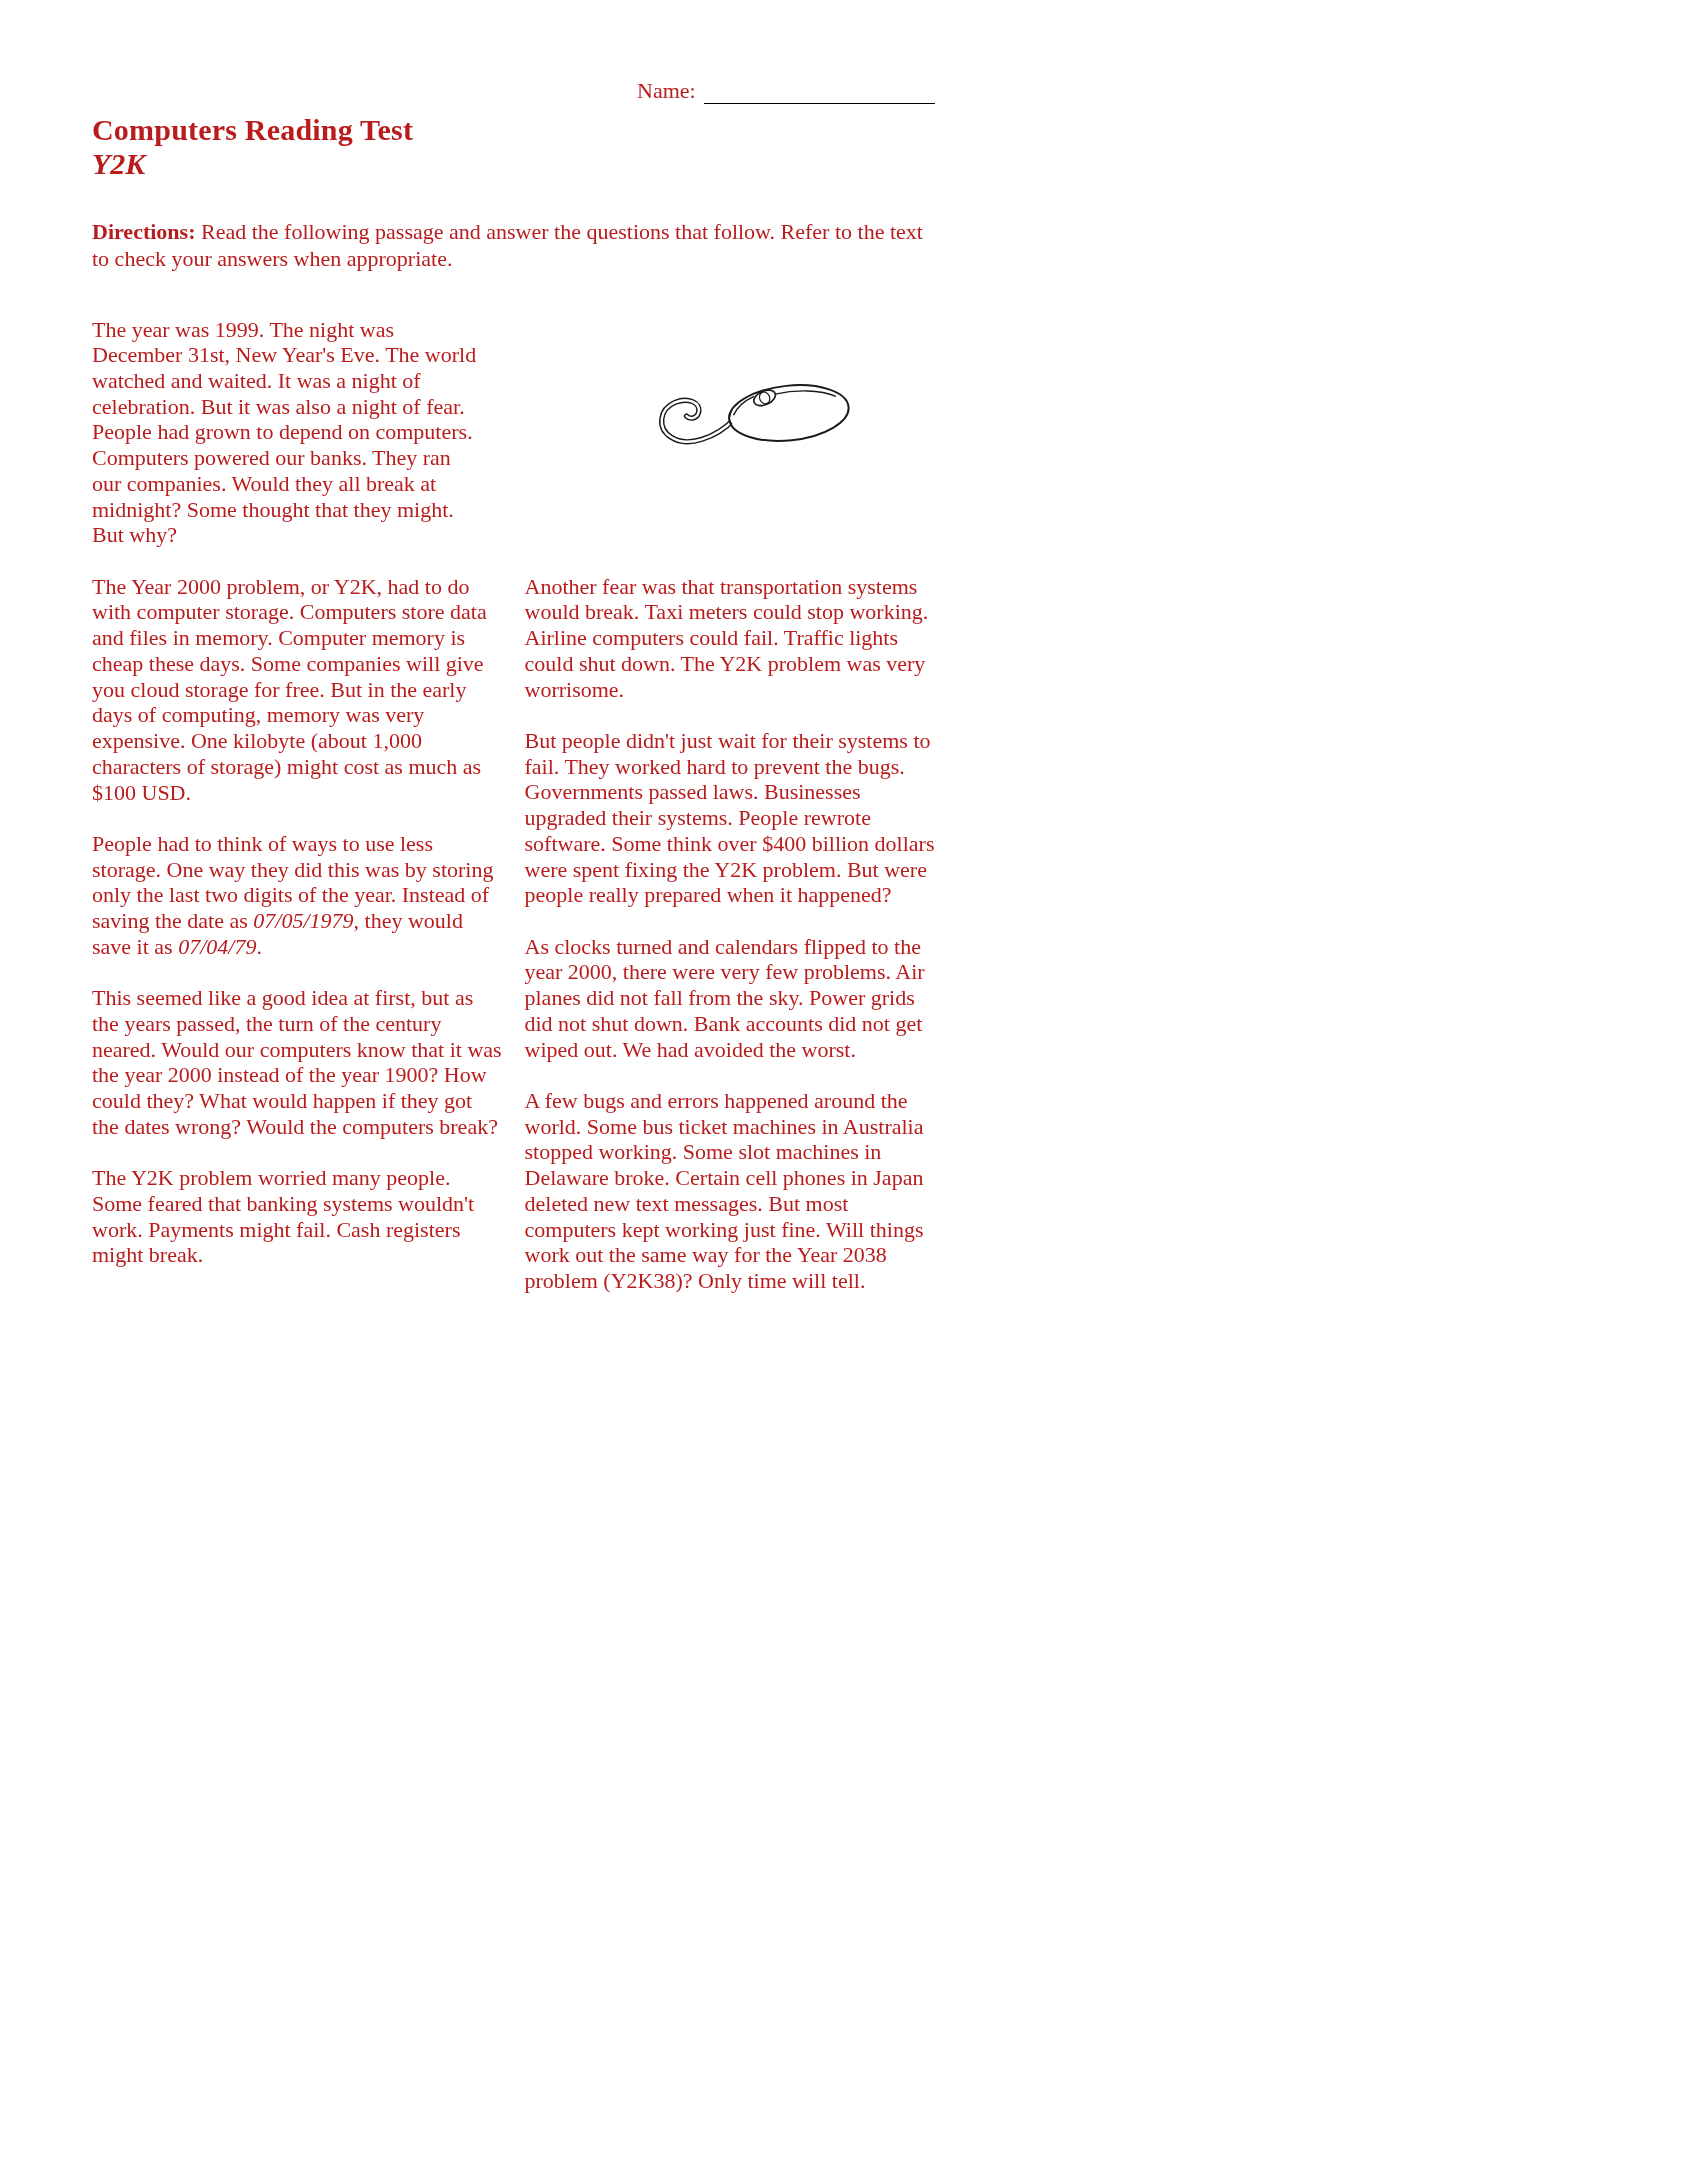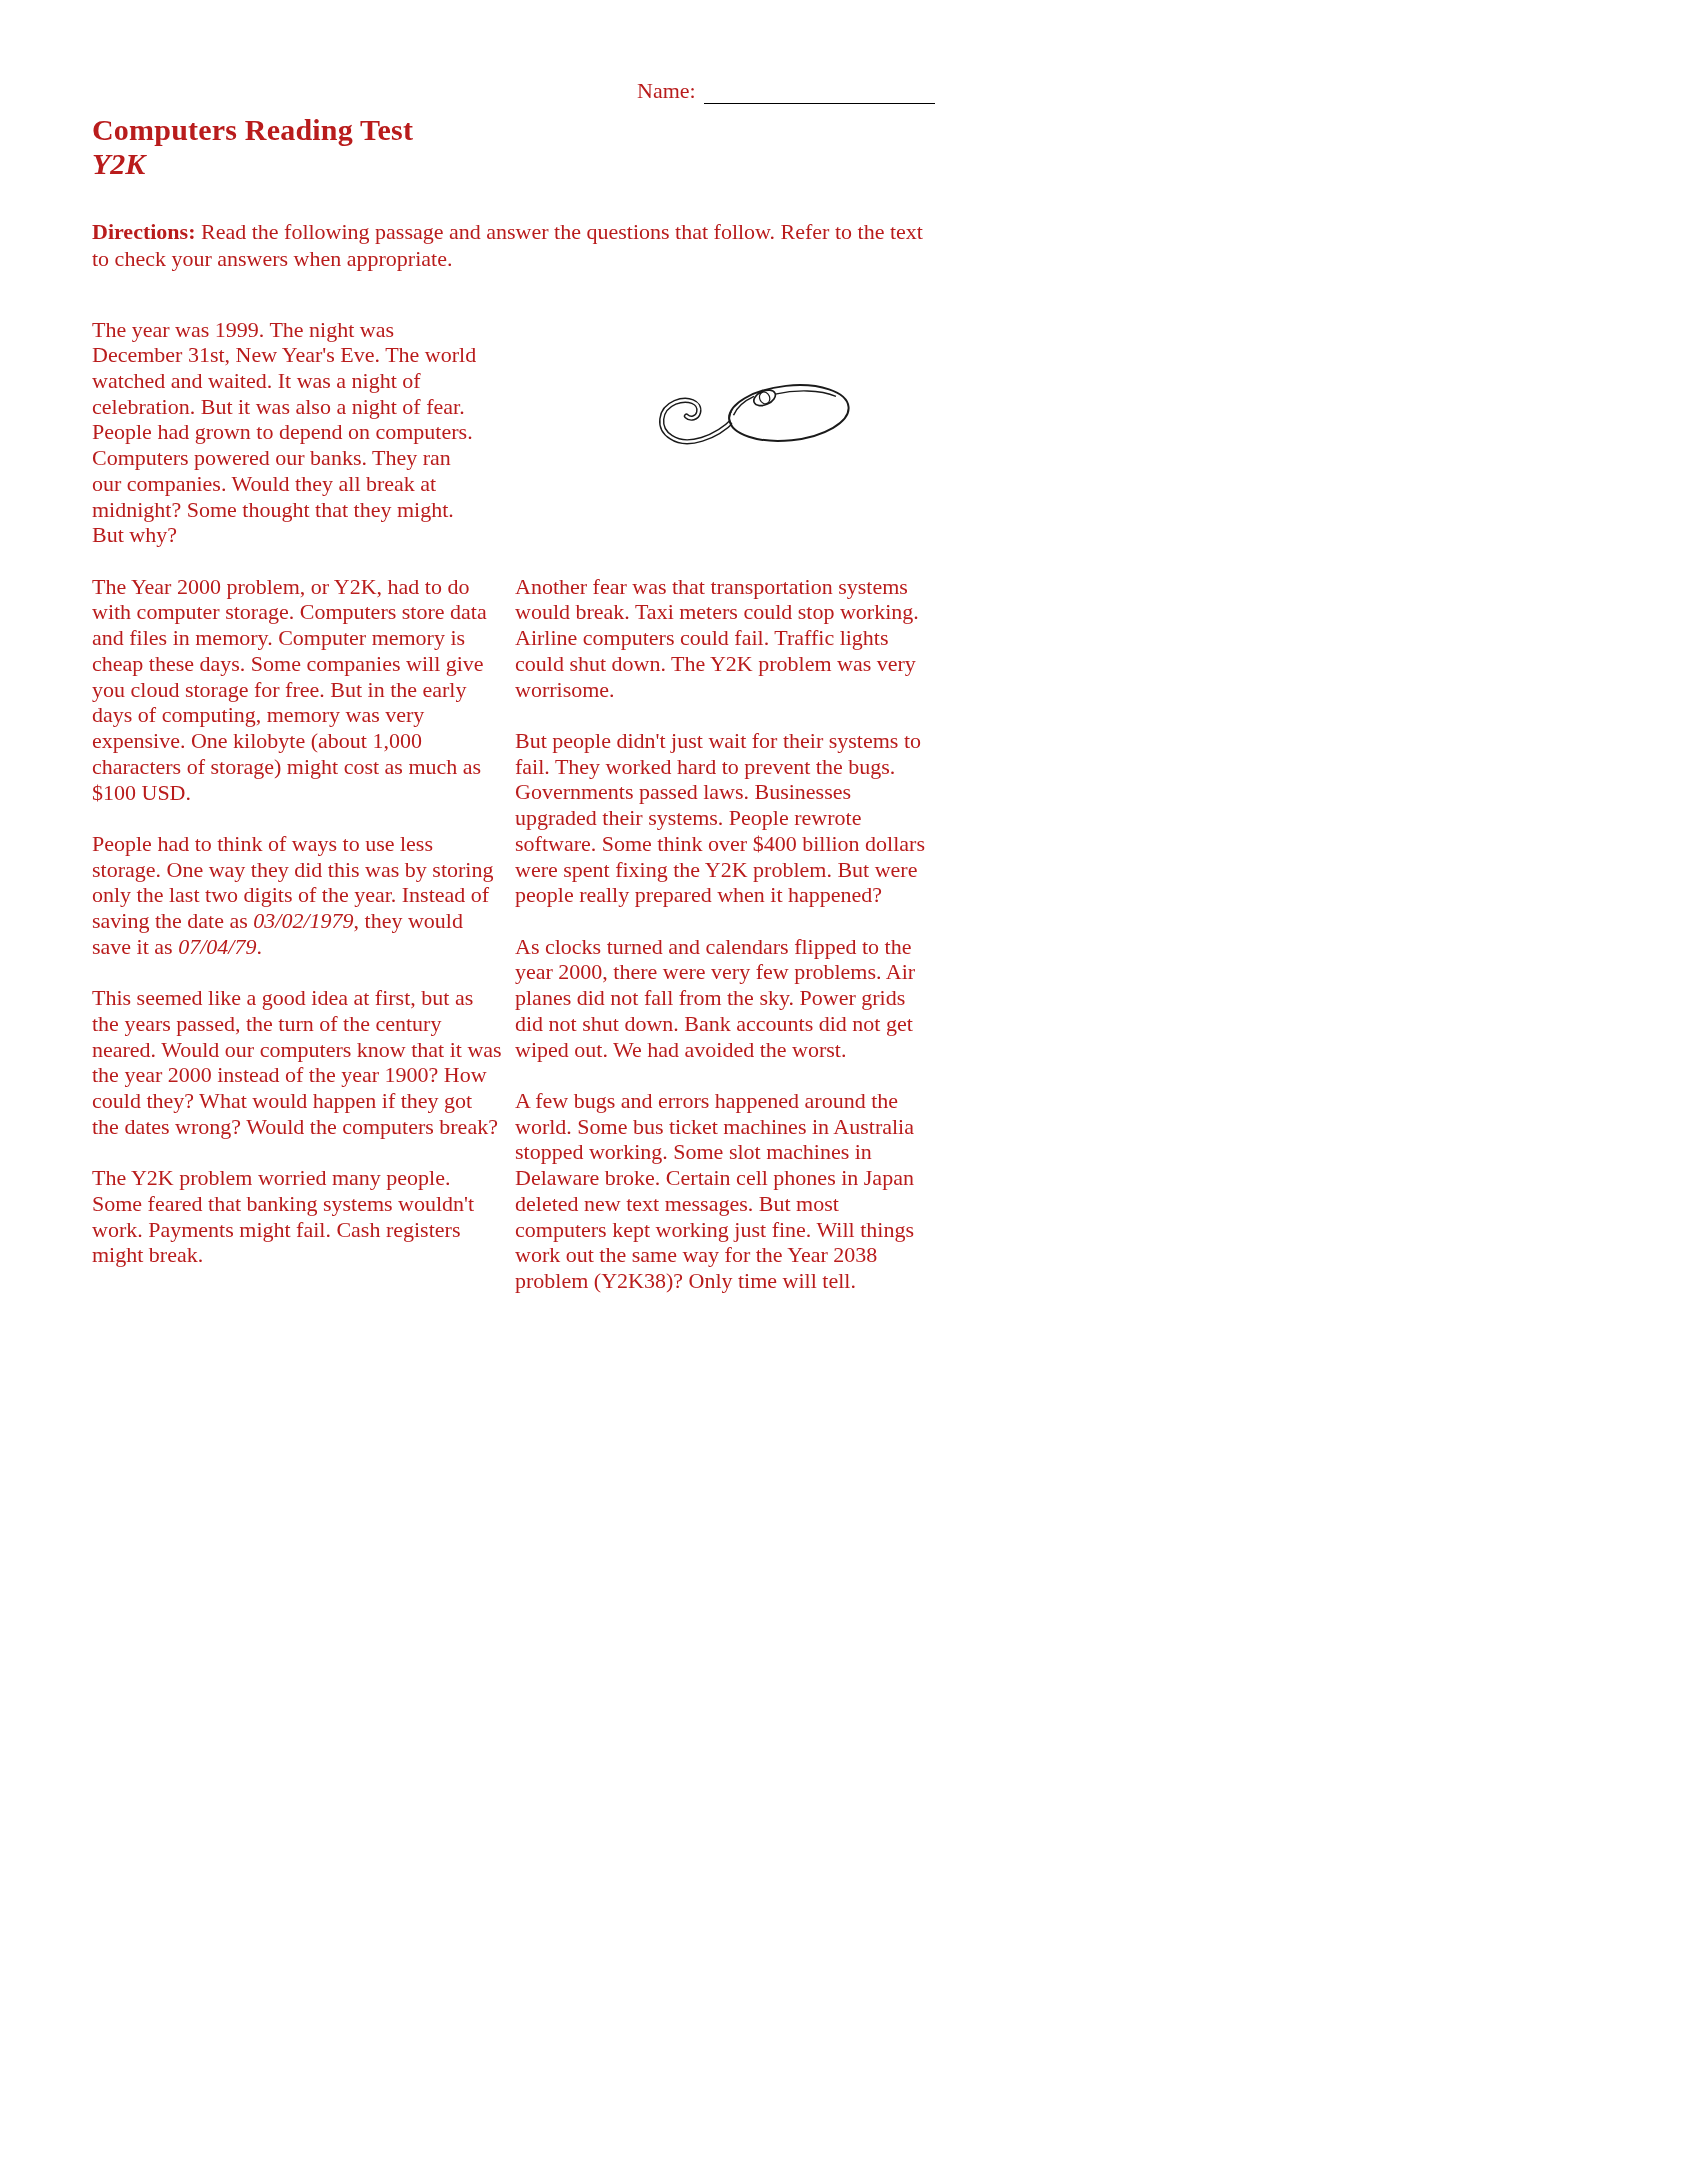--- a/index.html
+++ b/index.html
@@ -49,21 +49,21 @@
 
   .directions {
     font-size: 22px;
     line-height: 1.25;
     margin-bottom: 44px;
     width: 843px;
   }
   .bold { font-weight: bold; }
 
   .intro-row { display: flex; width: 843px; gap: 40px; }
-  .columns { display: flex; width: 843px; column-gap: 12px; }
+  .columns { display: flex; width: 843px; column-gap: 22px; }
   .col { width: 411px; }
 
   p.body-par {
     font-size: 22px;
     line-height: 1.17;
     text-align: left;
   }
   .col p.body-par + p.body-par { margin-top: 25.6px; }
   .intro-par { margin-bottom: 25.6px; }
 
@@ -113,21 +113,21 @@
           <ellipse cx="164" cy="42" rx="6.5" ry="8" transform="rotate(-24 164 42)" fill="none" stroke="#1a1a1a" stroke-width="1.6"></ellipse>
 
           <path d="M 120 60 C 116 66, 116 72, 121 77" fill="none" stroke="#1a1a1a" stroke-width="2"></path>
         </svg>
       </div>
     </div>
 
     <div class="columns">
       <div class="col">
         <p class="body-par">The Year 2000 problem, or Y2K, had to do with computer storage. Computers store data and files in memory. Computer memory is cheap these days. Some companies will give you cloud storage for free. But in the early days of computing, memory was very expensive. One kilobyte (about 1,000 characters of storage) might cost as much as $100 USD.</p>
-        <p class="body-par"><span>People had to think of ways to use less storage. One way they did this was by storing only the last two digits of the year. Instead of saving the date as </span><span class="ital">03/02/1979</span><span>, they would save it as </span><span class="ital">07/04/79</span><span>.</span></p>
+        <p class="body-par"><span>People had to think of ways to use less storage. One way they did this was by storing only the last two digits of the year. Instead of saving the date as </span><span class="ital">07/05/1979</span><span>, they would save it as </span><span class="ital">07/04/79</span><span>.</span></p>
         <p class="body-par">This seemed like a good idea at first, but as the years passed, the turn of the century neared. Would our computers know that it was the year 2000 instead of the year 1900? How could they? What would happen if they got the dates wrong? Would the computers break?</p>
         <p class="body-par">The Y2K problem worried many people. Some feared that banking systems wouldn't work. Payments might fail. Cash registers might break.</p>
       </div>
       <div class="col">
         <p class="body-par">Another fear was that transportation systems would break. Taxi meters could stop working. Airline computers could fail. Traffic lights could shut down. The Y2K problem was very worrisome.</p>
         <p class="body-par">But people didn't just wait for their systems to fail. They worked hard to prevent the bugs. Governments passed laws. Businesses upgraded their systems. People rewrote software. Some think over $400 billion dollars were spent fixing the Y2K problem. But were people really prepared when it happened?</p>
         <p class="body-par">As clocks turned and calendars flipped to the year 2000, there were very few problems. Air planes did not fall from the sky. Power grids did not shut down. Bank accounts did not get wiped out. We had avoided the worst.</p>
         <p class="body-par">A few bugs and errors happened around the world. Some bus ticket machines in Australia stopped working. Some slot machines in Delaware broke. Certain cell phones in Japan deleted new text messages. But most computers kept working just fine. Will things work out the same way for the Year 2038 problem (Y2K38)? Only time will tell.</p>
       </div>
     </div>

